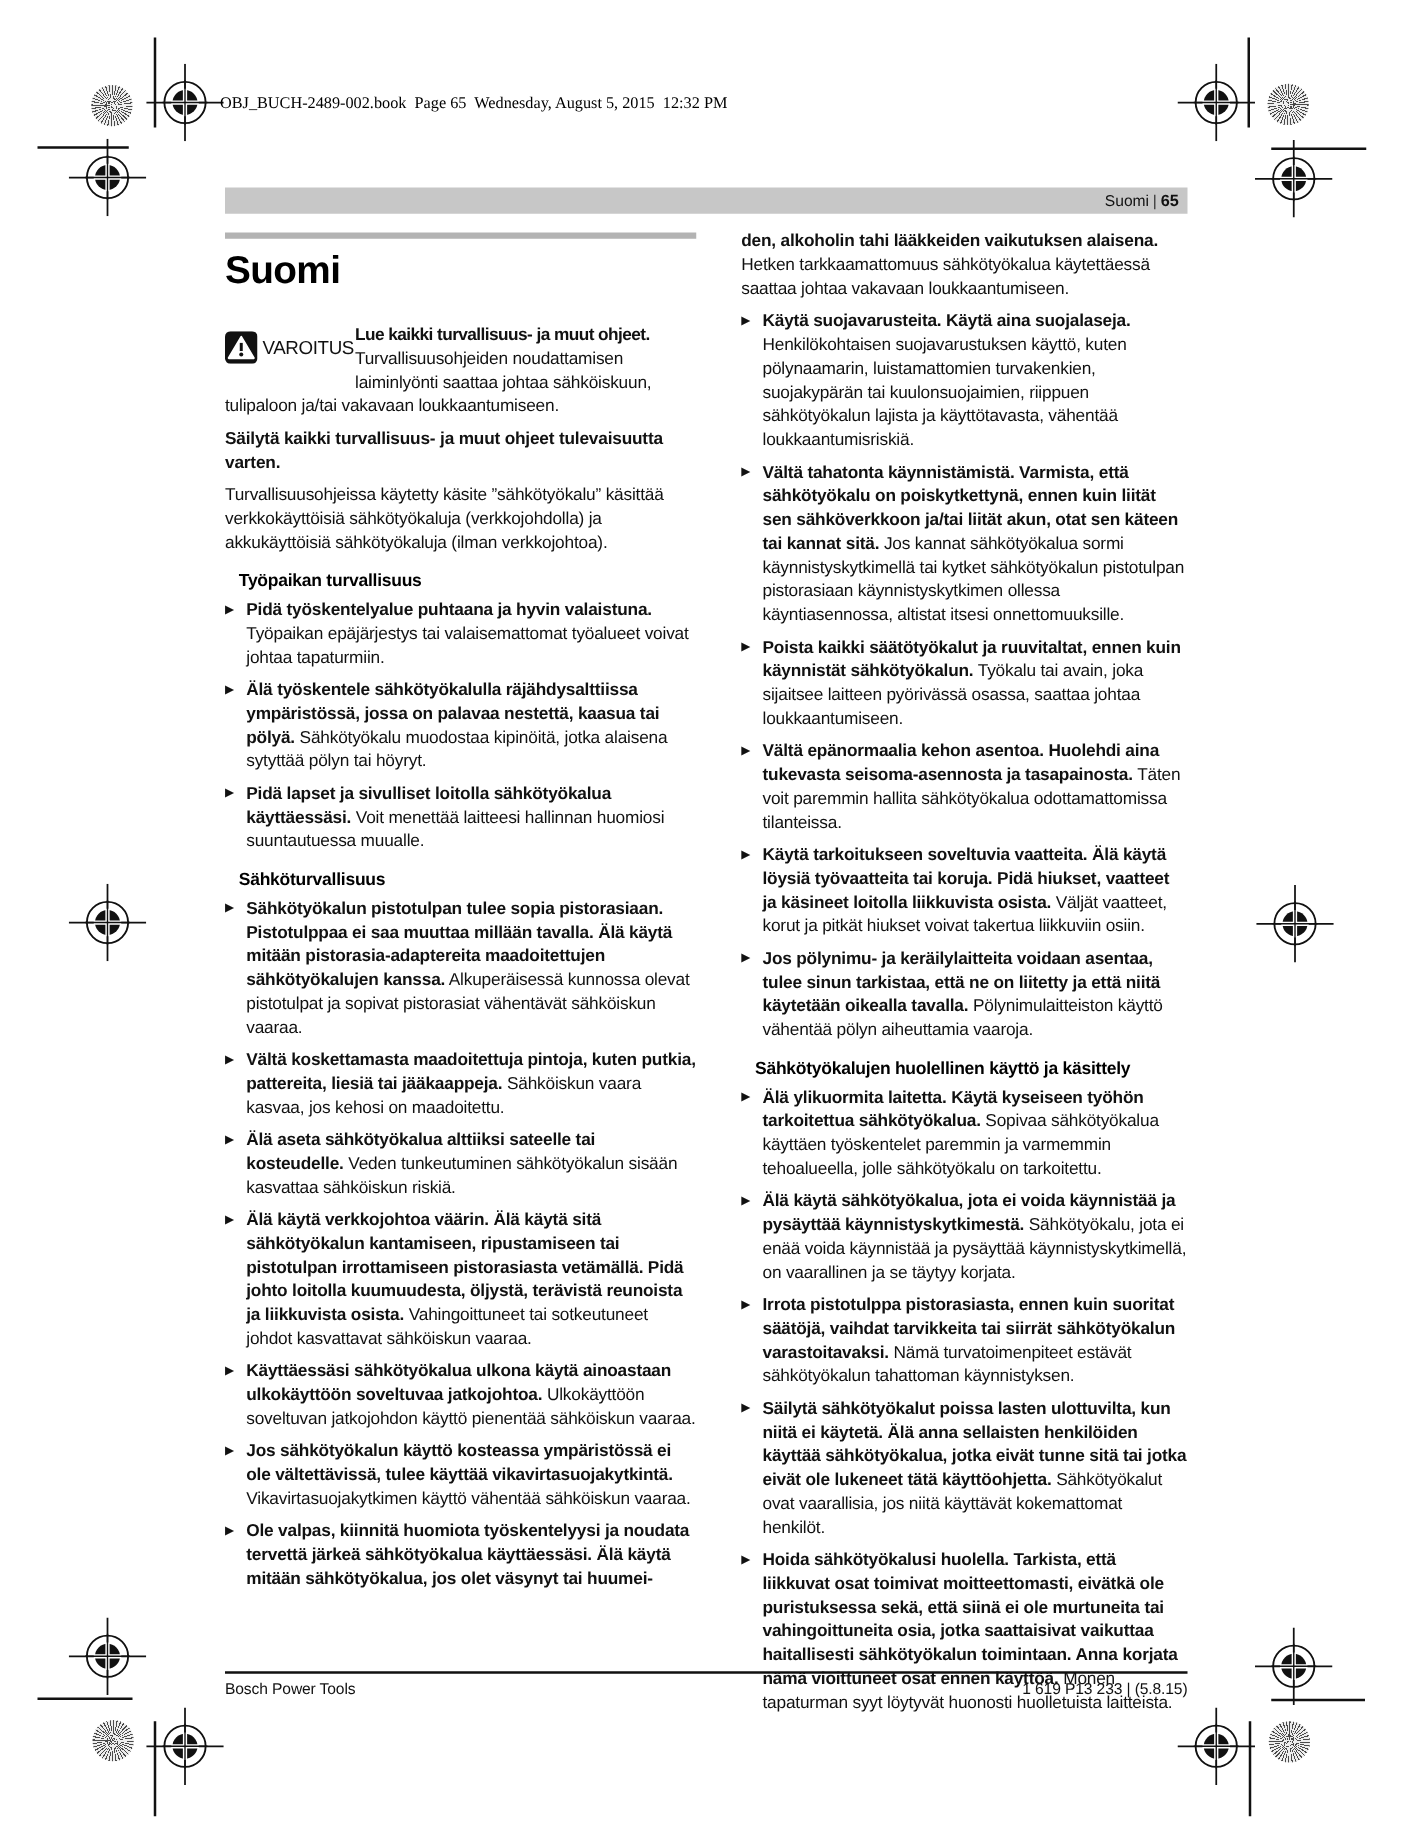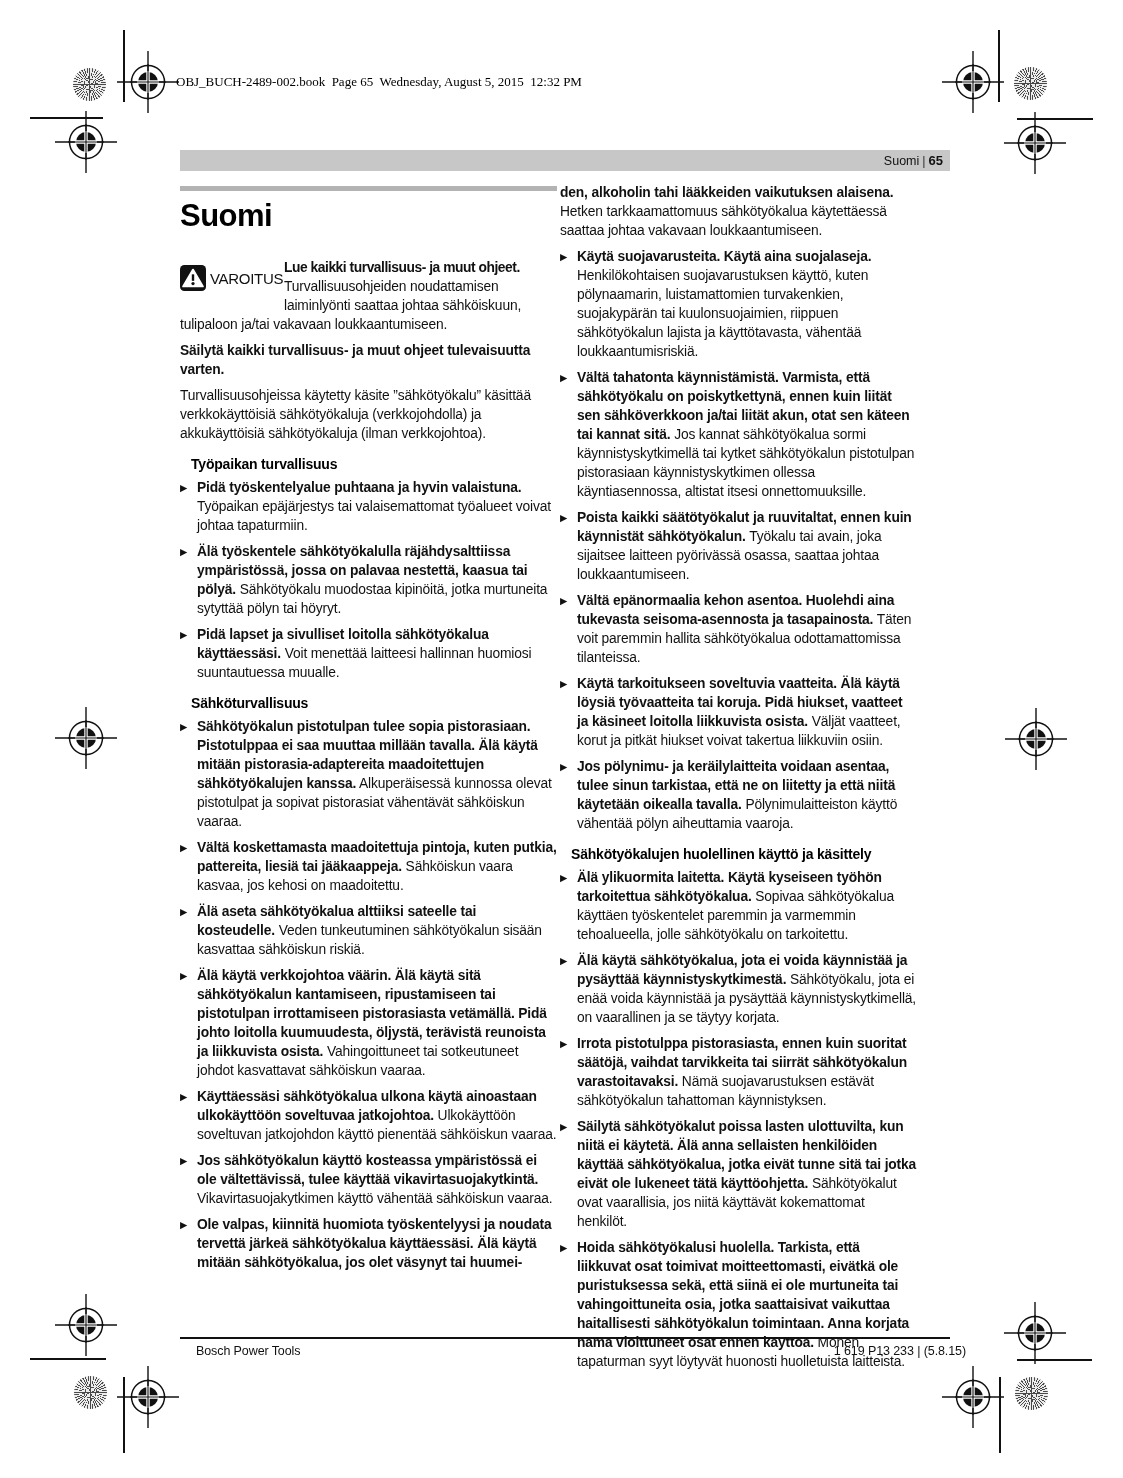--- a/index.html
+++ b/index.html
@@ -14,38 +14,38 @@
   .cropline{position:absolute;background:#111;}
   
   .header-bar{position:absolute;left:180px;top:150px;width:770px;height:21px;background:#c7c7c7;
        display:flex;align-items:center;justify-content:flex-end;padding-right:7px;box-sizing:border-box;
        font-size:12.5px;}
   .header-bar .sep{margin:0 3px;color:#333;font-weight:normal;}
   .header-bar b{font-size:13px;}
   
   .col{position:absolute;font-size:13.8px;line-height:19px;letter-spacing:-0.15px;}
   .col-left{left:180px;top:186px;width:377px;}
-  .col-right{left:560px;top:183px;width:357px;}
+  .col-right{left:593px;top:183px;width:357px;}
   .col p{margin:0 0 7px;}
   h1,h2,h3,h4{margin:0;color:#000;}
   h1{font-size:31px;line-height:33px;letter-spacing:-0.5px;margin-bottom:26px;}
   h2{font-size:22.5px;line-height:25px;letter-spacing:-0.4px;margin-bottom:20px;}
   h3{font-size:15.5px;line-height:18px;letter-spacing:-0.2px;margin-bottom:8px;}
   h4{font-size:14px;line-height:18px;letter-spacing:-0.2px;margin:12px 11px 5px;}
   .title-rule{height:5px;background:#b3b3b3;margin-bottom:8px;}
   .boldpara{font-weight:bold;}
   .bullet{position:relative;padding-left:17px;}
   .bm{position:absolute;left:0;top:3.5px;font-size:9.5px;line-height:12px;}
   .warn{overflow:visible;}
   .warn-box{float:left;width:104px;height:38px;display:inline-flex;align-items:center;gap:4px;padding-top:1px;}
   .warn-label{font-weight:normal;font-size:15px;letter-spacing:-0.3px;}
   .warn b{letter-spacing:-0.45px;}
   
   .footer-line{position:absolute;left:180px;top:1337px;width:770px;height:1.5px;background:#111;}
-  .footer{position:absolute;left:196px;top:1344px;width:770px;display:flex;
+  .footer{position:absolute;left:180px;top:1344px;width:770px;display:flex;
        justify-content:space-between;font-size:12.5px;letter-spacing:-0.1px;}
 </style>
 </head>
 <body>
 
 <svg width="0" height="0" style="position:absolute" aria-hidden="true">
   <defs>
     <g id="regmark">
       <line x1="31" y1="0" x2="31" y2="62" stroke="#111" stroke-width="1.4"></line>
       <line x1="0" y1="31" x2="62" y2="31" stroke="#111" stroke-width="1.4"></line>
@@ -128,21 +128,21 @@
     <span>Turvallisuusohjeiden noudattamisen laiminlyönti saattaa johtaa sähköiskuun, tulipaloon ja/tai vakavaan loukkaantumiseen.</span>
   </p>
 
   <p class="boldpara">Säilytä kaikki turvallisuus- ja muut ohjeet tulevaisuutta varten.</p>
   <p>Turvallisuusohjeissa käytetty käsite ”sähkötyökalu” käsittää verkkokäyttöisiä sähkötyökaluja (verkkojohdolla) ja akkukäyttöisiä sähkötyökaluja (ilman verkkojohtoa).</p>
 
   <h4>Työpaikan turvallisuus</h4>
   <p class="bullet"><span class="bm">▶</span><b>Pidä työskentelyalue puhtaana ja hyvin valaistuna.</b>
     <span>Työpaikan epäjärjestys tai valaisemattomat työalueet voivat johtaa tapaturmiin.</span></p>
   <p class="bullet"><span class="bm">▶</span><b>Älä työskentele sähkötyökalulla räjähdysalttiissa ympäristössä, jossa on palavaa nestettä, kaasua tai pölyä.</b>
-    <span>Sähkötyökalu muodostaa kipinöitä, jotka murtuneita sytyttää pölyn tai höyryt.</span></p>
+    <span>Sähkötyökalu muodostaa kipinöitä, jotka alaisena sytyttää pölyn tai höyryt.</span></p>
   <p class="bullet"><span class="bm">▶</span><b>Pidä lapset ja sivulliset loitolla sähkötyökalua käyttäessäsi.</b>
     <span>Voit menettää laitteesi hallinnan huomiosi suuntautuessa muualle.</span></p>
 
   <h4>Sähköturvallisuus</h4>
   <p class="bullet"><span class="bm">▶</span><b>Sähkötyökalun pistotulpan tulee sopia pistorasiaan. Pistotulppaa ei saa muuttaa millään tavalla. Älä käytä mitään pistorasia-adaptereita maadoitettujen sähkötyökalujen kanssa.</b>
     <span>Alkuperäisessä kunnossa olevat pistotulpat ja sopivat pistorasiat vähentävät sähköiskun vaaraa.</span></p>
   <p class="bullet"><span class="bm">▶</span><b>Vältä koskettamasta maadoitettuja pintoja, kuten putkia, pattereita, liesiä tai jääkaappeja.</b>
     <span>Sähköiskun vaara kasvaa, jos kehosi on maadoitettu.</span></p>
   <p class="bullet"><span class="bm">▶</span><b>Älä aseta sähkötyökalua alttiiksi sateelle tai kosteudelle.</b>
     <span>Veden tunkeutuminen sähkötyökalun sisään kasvattaa sähköiskun riskiä.</span></p>
@@ -172,21 +172,21 @@
     <span>Väljät vaatteet, korut ja pitkät hiukset voivat takertua liikkuviin osiin.</span></p>
   <p class="bullet"><span class="bm">▶</span><b>Jos pölynimu- ja keräilylaitteita voidaan asentaa, tulee sinun tarkistaa, että ne on liitetty ja että niitä käytetään oikealla tavalla.</b>
     <span>Pölynimulaitteiston käyttö vähentää pölyn aiheuttamia vaaroja.</span></p>
 
   <h4>Sähkötyökalujen huolellinen käyttö ja käsittely</h4>
   <p class="bullet"><span class="bm">▶</span><b>Älä ylikuormita laitetta. Käytä kyseiseen työhön tarkoitettua sähkötyökalua.</b>
     <span>Sopivaa sähkötyökalua käyttäen työskentelet paremmin ja varmemmin tehoalueella, jolle sähkötyökalu on tarkoitettu.</span></p>
   <p class="bullet"><span class="bm">▶</span><b>Älä käytä sähkötyökalua, jota ei voida käynnistää ja pysäyttää käynnistyskytkimestä.</b>
     <span>Sähkötyökalu, jota ei enää voida käynnistää ja pysäyttää käynnistyskytkimellä, on vaarallinen ja se täytyy korjata.</span></p>
   <p class="bullet"><span class="bm">▶</span><b>Irrota pistotulppa pistorasiasta, ennen kuin suoritat säätöjä, vaihdat tarvikkeita tai siirrät sähkötyökalun varastoitavaksi.</b>
-    <span>Nämä suojavarustuksen estävät sähkötyökalun tahattoman käynnistyksen.</span></p>
+    <span>Nämä turvatoimenpiteet estävät sähkötyökalun tahattoman käynnistyksen.</span></p>
   <p class="bullet"><span class="bm">▶</span><b>Säilytä sähkötyökalut poissa lasten ulottuvilta, kun niitä ei käytetä. Älä anna sellaisten henkilöiden käyttää sähkötyökalua, jotka eivät tunne sitä tai jotka eivät ole lukeneet tätä käyttöohjetta.</b>
     <span>Sähkötyökalut ovat vaarallisia, jos niitä käyttävät kokemattomat henkilöt.</span></p>
   <p class="bullet"><span class="bm">▶</span><b>Hoida sähkötyökalusi huolella. Tarkista, että liikkuvat osat toimivat moitteettomasti, eivätkä ole puristuksessa sekä, että siinä ei ole murtuneita tai vahingoittuneita osia, jotka saattaisivat vaikuttaa haitallisesti sähkötyökalun toimintaan. Anna korjata nämä vioittuneet osat ennen käyttöä.</b>
     <span>Monen tapaturman syyt löytyvät huonosti huolletuista laitteista.</span></p>
 </div>
 
 <div class="footer-line"></div>
 <div class="footer">
   <span>Bosch Power Tools</span>
   <span>1 619 P13 233 | (5.8.15)</span>

